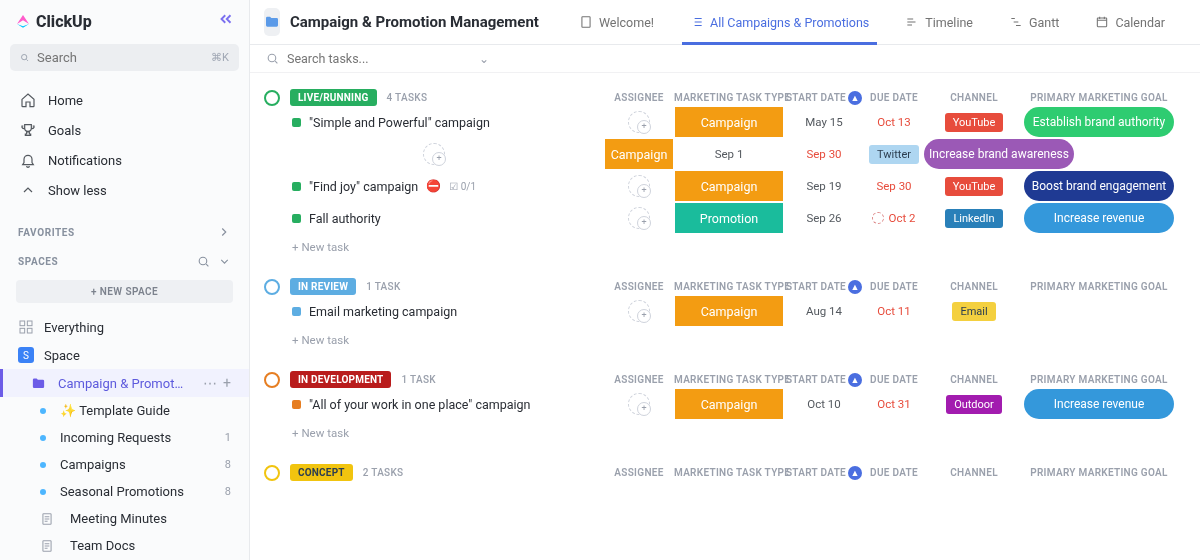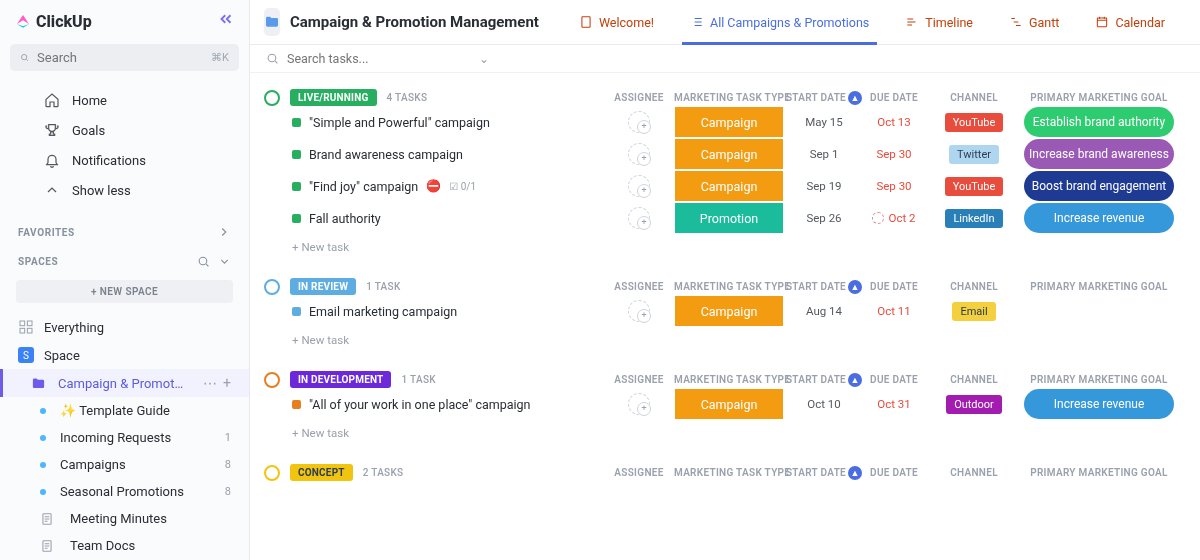--- a/index.html
+++ b/index.html
@@ -7,21 +7,21 @@
   
   .sidebar { width: 250px; min-width: 250px; background: #fafbfc; border-right: 1px solid #e8eaed; display: flex; flex-direction: column; }
   .sb-top { display: flex; align-items: center; justify-content: space-between; padding: 10px 14px 8px; }
   .logo { display: flex; align-items: center; gap: 4px; font-weight: 800; font-size: 16px; color: #292d34; }
   .logo-mark { width: 18px; height: 18px; }
   .collapse-btn { color: #7a6ff0; cursor: pointer; }
   .search-box { margin: 4px 10px 10px; background: #eceef1; border-radius: 5px; display: flex; align-items: center; padding: 6px 10px; gap: 8px; color: #87909e; font-size: 13px; }
   .search-box input { border: none; background: transparent; outline: none; flex: 1; font-size: 13px; }
   .sb-kbd { font-size: 11px; color: #a0a7b4; }
   .nav-list { list-style: none; padding: 4px 0 10px; }
-  .nav-item { display: flex; align-items: center; gap: 12px; padding: 7px 20px; font-size: 13px; color: #292d34; cursor: pointer; margin-left: 24px; }
+  .nav-item { display: flex; align-items: center; gap: 12px; padding: 7px 20px; font-size: 13px; color: #292d34; cursor: pointer; }
   .nav-item svg { width: 16px; height: 16px; color: #54595f; }
   .sb-section { padding: 10px 18px 6px; font-size: 10px; font-weight: 700; letter-spacing: .6px; color: #87909e; display:flex; align-items:center; justify-content:space-between;}
   .sb-section .sect-icons{display:flex;gap:8px;color:#87909e;}
   .new-space { margin: 6px 16px 10px; padding: 6px; text-align: center; font-size: 10px; font-weight: 600; letter-spacing: .4px; color: #7c828d; background:#eef0f3; border-radius:4px; cursor:pointer;}
   .space-list { list-style: none; }
   .space-row { display: flex; align-items: center; gap: 10px; padding: 6px 18px; font-size: 13px; color: #292d34; cursor:pointer;}
   .space-row.active { background: #f1f2fe; color: #5d5add; border-left: 3px solid #6c5ce7; padding-left: 15px; }
   .space-row .dot { width: 6px; height: 6px; border-radius: 50%; background: #4db6ff; margin-left: 22px; margin-right: 4px; flex-shrink:0;}
   .space-row .count { margin-left: auto; font-size: 11px; color: #9aa0ac; }
   .space-row .row-actions { margin-left:auto; display:flex; gap:6px; color:#9aa0ac; font-size:14px;}
@@ -30,21 +30,21 @@
   .sq-grid{display:inline-flex;width:16px;height:16px;color:#9aa0ac;}
   .doc-icon{width:14px;height:14px;color:#9aa0ac;margin-left:22px;margin-right:6px;flex-shrink:0;}
   .folder-icon{width:15px;height:15px;color:#6c5ce7;margin-left:16px;margin-right:2px;flex-shrink:0;}
   .space-row.sub { padding-left: 12px; }
   
   .main { flex: 1; display: flex; flex-direction: column; overflow: hidden; }
   .topbar { display: flex; align-items: center; padding: 8px 14px; border-bottom: 1px solid #e8eaed; gap: 6px; flex-wrap: nowrap; }
   .tb-icon { width: 28px; height: 28px; background: #eef0f3; border-radius: 5px; display: inline-flex; align-items: center; justify-content: center; color: #5b9ae8; margin-right:4px;}
   .tb-title { font-weight: 700; font-size: 15px; color: #292d34; margin-right: 12px; white-space: nowrap;}
   .tb-sep { width: 1px; height: 24px; background: #e8eaed; margin: 0 4px; }
-  .tb-tab { display: inline-flex; align-items: center; gap: 6px; padding: 6px 8px; font-size: 12.5px; color: #c2410c; cursor: pointer; border-radius:4px; white-space:nowrap;}
+  .tb-tab { display: inline-flex; align-items: center; gap: 6px; padding: 6px 8px; font-size: 12.5px; color: #737373; cursor: pointer; border-radius:4px; white-space:nowrap;}
   .tb-tab.active { color: #4a6ee0; position: relative; }
   .tb-tab.active::after { content:""; position:absolute; left:0; right:0; bottom:-9px; height:3px; background:#4a6ee0;}
   .tb-tab svg { width: 14px; height: 14px; }
   .search-row { display:flex; align-items:center; padding: 6px 16px; border-bottom: 1px solid #f1f1f3; gap:8px; color:#9aa0ac;}
   .search-row input { border:none; outline:none; font-size: 12.5px; flex:1; max-width:180px;}
   .search-row .chev{font-size:12px;margin-left:4px;}
   
   .list-body { flex: 1; overflow-y: auto; padding: 16px 14px 0 14px; }
   .group { margin-bottom: 24px; }
   .group-header { display: grid; grid-template-columns: 340px 70px 110px 80px 60px 100px 150px; align-items: center; font-size: 10px; font-weight: 600; letter-spacing: .3px; color: #9aa0ac; gap: 0; }
@@ -289,24 +289,20 @@
             <span class="pill" style="background: rgb(243, 156, 18);">Campaign</span>
           </div>
           <div class="date">May 15</div>
           <div class="date red">Oct 13</div>
           <div class="chan">
             <span class="pill-sm" style="background: rgb(231, 76, 60);">YouTube</span>
           </div>
           <div><span class="goal-pill" style="background: rgb(46, 204, 113);">Establish brand authority</span></div>
         </div>
         <div class="task-row">
-          <div class="task-name">
-            <span class="sq" style="background: rgb(39, 174, 96);"></span>
-            <span>Brand awareness campaign</span>
-          </div>
           <div class="assignee">
             <span class="ass-plus"></span>
           </div>
           <div style="display: flex; justify-content: center;">
             <span class="pill" style="background: rgb(243, 156, 18);">Campaign</span>
           </div>
           <div class="date">Sep 1</div>
           <div class="date red">Sep 30</div>
           <div class="chan">
             <span class="pill-sm" style="background: rgb(174, 214, 241); color: rgb(44, 62, 80);">Twitter</span>
@@ -383,21 +379,21 @@
           <div class="chan">
             <span class="pill-sm" style="background: rgb(244, 208, 63); color: rgb(44, 62, 80);">Email</span>
           </div>
         </div>
         <div class="newtask">+ New task</div>
       </div>
       <div class="group">
         <div class="group-header">
           <div class="left">
             <span class="status-circle" style="border-color: rgb(230, 126, 34);"></span>
-            <span class="status-badge" style="background: #6d28d9;">IN DEVELOPMENT</span>
+            <span class="status-badge" style="background: #b91c1c;">IN DEVELOPMENT</span>
             <span class="task-count">1 TASK</span>
           </div>
           <div class="col-h">ASSIGNEE</div>
           <div class="col-h">MARKETING TASK TYPE</div>
           <div class="col-h">START DATE<span class="sort-dot">▲</span></div>
           <div class="col-h">DUE DATE</div>
           <div class="col-h">CHANNEL</div>
           <div class="col-h">PRIMARY MARKETING GOAL</div>
         </div>
         <div class="task-row">

